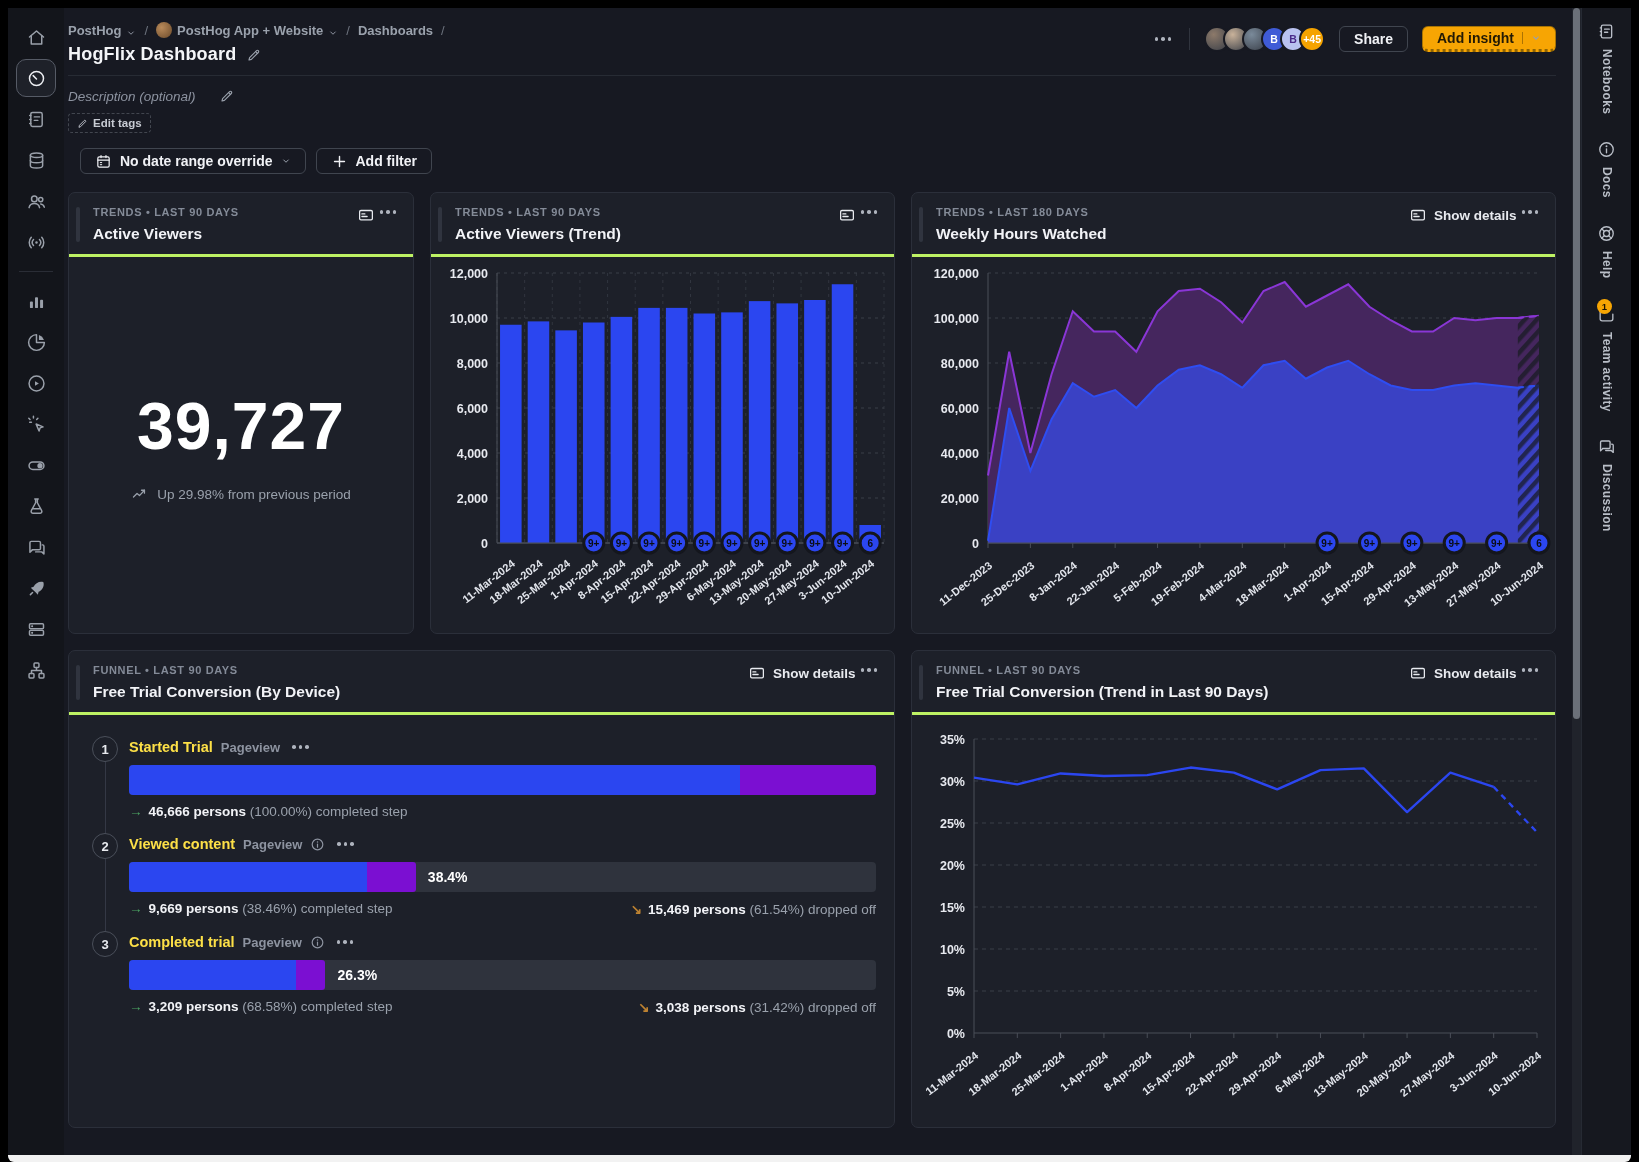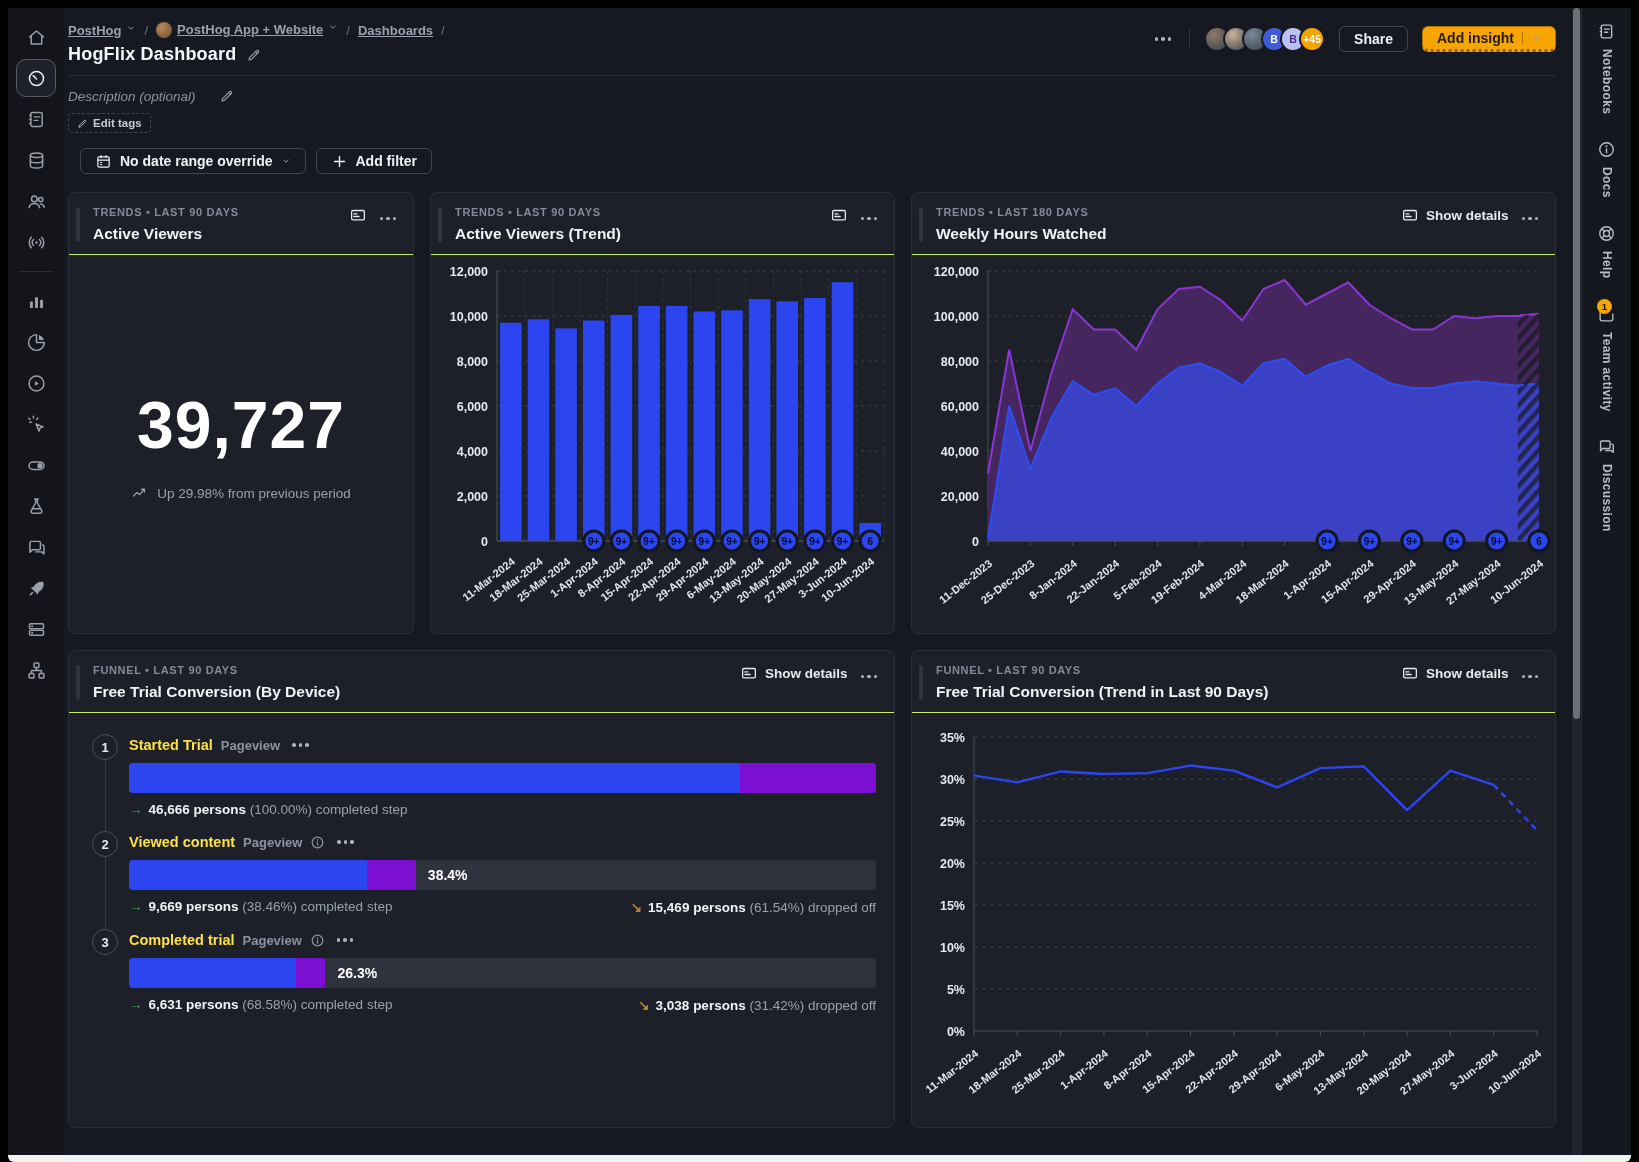--- a/index.html
+++ b/index.html
@@ -11,21 +11,21 @@
   .left-rail { width:56px; background:#13151b; display:flex; flex-direction:column; align-items:center; padding-top:10px; gap:3px; flex:none; }
   .rail-btn { width:40px; height:38px; border-radius:10px; display:flex; align-items:center; justify-content:center; color:#9aa0aa; cursor:pointer; border:1px solid transparent; }
   .rail-btn svg { width:21px; height:21px; }
   .rail-btn.active { border:1px solid #565b66; background:#1e2129; color:#eceef2; }
   .rail-divider { width:34px; height:1px; background:#2a2d36; margin:7px 0; }
 
   
   .main { flex:1; min-width:0; padding:10px 16px 0 4px; position:relative; }
   .hdr-block { border-bottom:1px solid #272b34; padding:4px 0 10px 0; }
   .crumbs { display:flex; align-items:center; gap:8px; font-size:13px; font-weight:700; color:#9aa1ac; }
-  .crumb { display:flex; align-items:flex-start; gap:5px; cursor:pointer;text-decoration:underline; }
+  .crumb { display:flex; align-items:flex-end; gap:5px; cursor:pointer; }
   .crumb-sep { color:#6d737e; font-weight:400; }
   .proj-avatar { width:16px; height:16px; border-radius:50%; background:radial-gradient(circle at 35% 35%, #b98a5a, #6b4a2a); display:inline-block; }
   .chev { width:10px; height:10px; color:#8d93a0; }
   .title-row { display:flex; gap:10px; margin-top:6px; }
   .page-title { font-size:18px; font-weight:800; color:#f4f5f8; letter-spacing:.2px; }
   .icon-btn { background:none; border:none; color:#9aa1ac; cursor:pointer; display:inline-flex; align-items:center; justify-content:center; }
   .icon-btn svg { width:16px; height:16px; }
 
   .topbar-right { position:absolute; top:18px; right:16px; display:flex; align-items:center; gap:14px; }
   .dots { display:inline-flex; gap:3px; align-items:center; cursor:pointer; color:#aeb3bd; padding:4px; }
@@ -46,25 +46,25 @@
   .toolbar { display:flex; align-items:center; justify-content:flex-start; margin-top:15px;margin-left:12px; }
   .toolbar-left { display:flex; gap:10px; }
   .btn .bicon { width:17px; height:17px; }
   .btn .chev { color:#9aa1ac; }
   .btn-refresh { color:#c4c9d2; font-weight:600; }
   .btn-refresh .vsep { width:1px; align-self:stretch; margin:6px 0 6px 2px; background:#3c414c; }
 
   
   .grid { display:grid; grid-template-columns:346px 465px 1fr; grid-template-rows:442px 478px; gap:16px; margin-top:18px; }
   .card { background:#1d2029; border:1px solid #2b2f3a; border-radius:7px; display:flex; flex-direction:column; overflow:hidden; position:relative; }
-  .card-hd { position:relative; padding:13px 14px 11px 24px; border-bottom:1px solid #bef264; }
+  .card-hd { position:relative; padding:13px 14px 11px 24px; border-bottom:3px solid #bef264; }
   .drag-handle { position:absolute; left:7px; top:14px; bottom:12px; width:4px; border-radius:2px; background:#30343f; }
   .card-tag { font-size:11px; font-weight:700; letter-spacing:.06em; color:#848b98; margin-bottom:7px; }
   .card-title { font-size:15.5px; font-weight:800; color:#f2f3f7; }
-  .card-actions { position:absolute; top:13px; right:13px; display:flex; align-items:flex-end; gap:9px; color:#d2d5dc; }
+  .card-actions { position:absolute; top:13px; right:13px; display:flex; align-items:flex-start; gap:1px; color:#d2d5dc; }
   .card-actions .details { display:inline-flex; align-items:center; gap:7px; font-size:13.5px; font-weight:700; color:#e8eaef; cursor:pointer; }
   .card-actions svg { width:18px; height:18px; }
   .card-body { flex:1; min-height:0; position:relative; }
 
   .bignum-body { display:flex; flex-direction:column; align-items:center; justify-content:center; gap:22px; }
   .big-number { font-size:66px; font-weight:800; color:#fff; letter-spacing:1px; }
   .delta-row { display:flex; align-items:center; gap:9px; color:#9aa1ac; font-size:13.5px; }
   .delta-row svg { width:17px; height:17px; }
 
   .chart-host { position:absolute; inset:0; }
@@ -638,21 +638,21 @@
                       <i></i>
                       <i></i>
                     </span>
                   </div>
                   <div class="ftrack">
                     <div class="fseg blue" style="left: 0px; width: 22.4%;"></div>
                     <div class="fseg purple" style="left: 22.4%; width: 3.9%;"></div>
                     <span class="fpct" style="left: 26.3%;">26.3%</span>
                   </div>
                   <div class="fmeta">
-                    <span><span class="arrow-g">→</span><b>6,631 persons</b> (68.58%) completed step</span>
+                    <span><span class="arrow-g">→</span><b>3,209 persons</b> (68.58%) completed step</span>
                     <span><span class="arrow-o">↘</span><b>3,038 persons</b> (31.42%) dropped off</span>
                   </div>
                 </div>
               </div>
           </div>
         </section>
 
         <section class="card">
           <div class="card-hd">
             <span class="drag-handle"></span>

